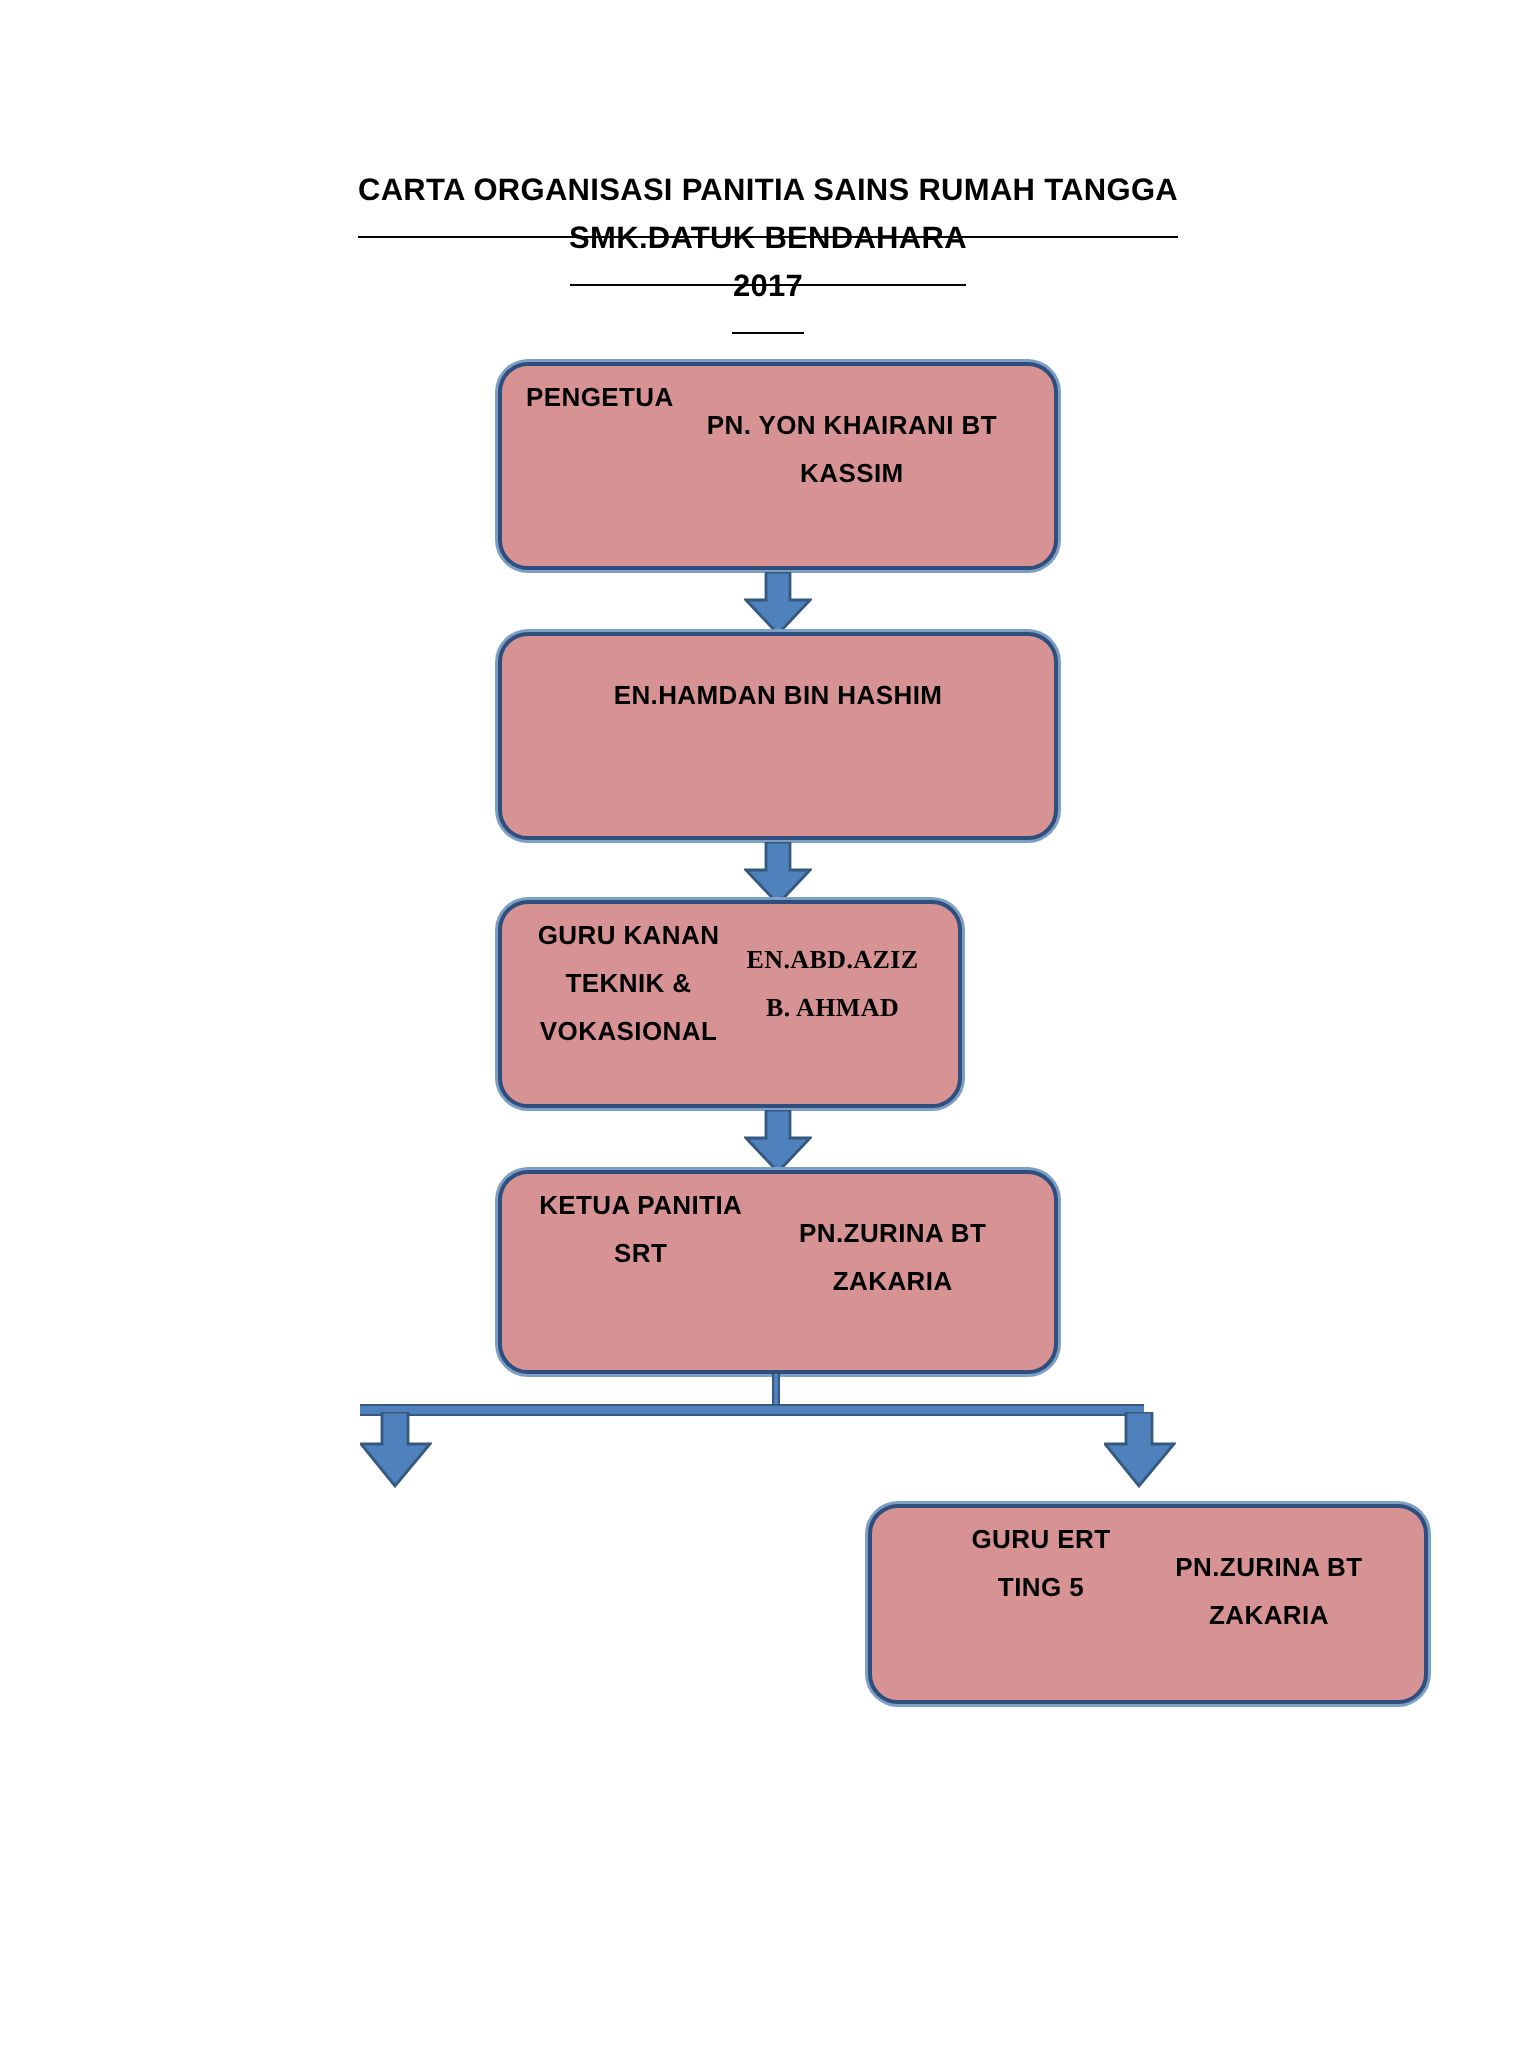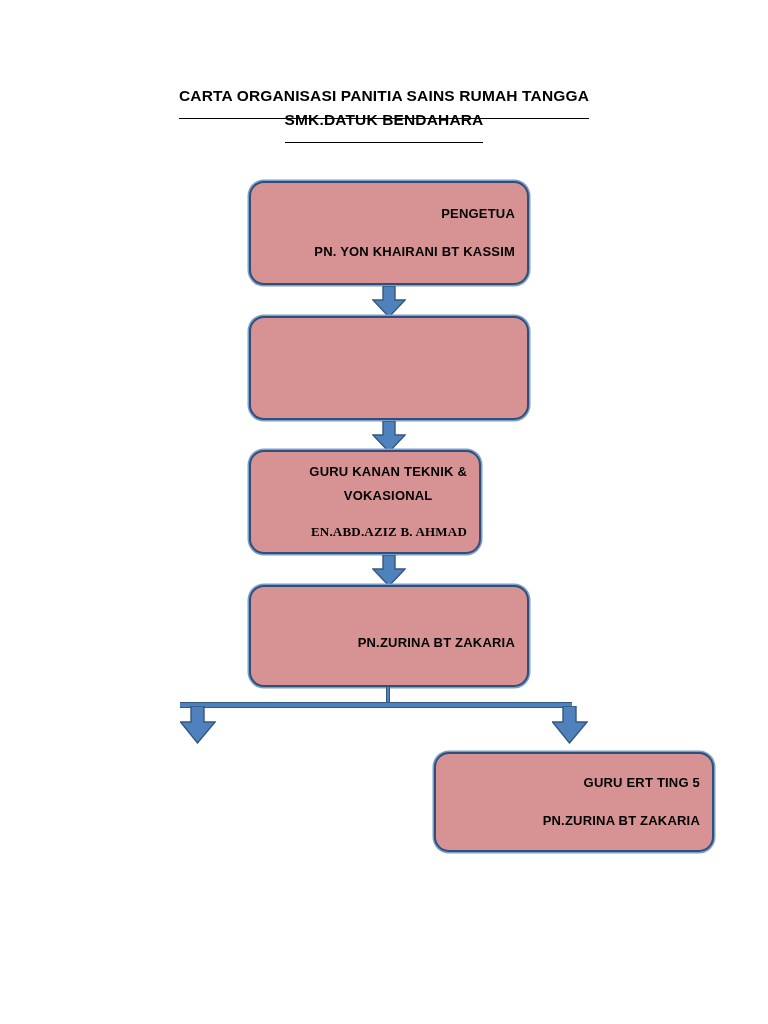--- a/index.html
+++ b/index.html
@@ -48,22 +48,21 @@
 
   
   .node {
     position: absolute;
     box-sizing: border-box;
     background: #d79393;
     border: 2px solid #2e4e7e;
     border-radius: 15px;
     box-shadow: 0 0 0 1.5px #7d9fc4;
     display: flex;
-    flex-direction: column;
-    align-items: flex-end;
+    align-items: flex-start;
     justify-content: center;
     text-align: center;
     padding: 4px 12px;
   }
   .node .role {
     font-size: 13px;
     font-weight: bold;
     line-height: 24px;
     letter-spacing: 0.2px;
     white-space: pre-line;
@@ -133,34 +132,36 @@
   #branch-arrow-right { left: 552px; }
 </style>
 </head>
 <body>
 
 <div class="chart">
 
   <div class="title-block">
     <div class="title-line"><span>CARTA ORGANISASI PANITIA SAINS RUMAH TANGGA</span></div>
     <div class="title-line"><span>SMK.DATUK BENDAHARA</span></div>
+    <div class="title-line"><span>2017</span></div>
   </div>
 
   <div class="node" id="node-pengetua">
     <div class="role">PENGETUA</div>
     <div class="person">PN. YON KHAIRANI BT KASSIM</div>
   </div>
 
   <div class="down-arrow" id="arrow-1">
     <svg viewBox="0 0 34 32" xmlns="http://www.w3.org/2000/svg">
       <polygon points="11,0 23,0 23,14 33,14 17,31 1,14 11,14" fill="#4f81bd" stroke="#35587f" stroke-width="1.4" stroke-linejoin="miter"></polygon>
     </svg>
   </div>
 
   <div class="node" id="node-gpk1">
+    <div class="person">EN.HAMDAN BIN HASHIM</div>
   </div>
 
   <div class="down-arrow" id="arrow-2">
     <svg viewBox="0 0 34 32" xmlns="http://www.w3.org/2000/svg">
       <polygon points="11,0 23,0 23,14 33,14 17,31 1,14 11,14" fill="#4f81bd" stroke="#35587f" stroke-width="1.4" stroke-linejoin="miter"></polygon>
     </svg>
   </div>
 
   <div class="node three-line" id="node-gkv">
     <div class="role">GURU KANAN TEKNIK &amp;
@@ -168,20 +169,21 @@
     <div class="person">EN.ABD.AZIZ B. AHMAD</div>
   </div>
 
   <div class="down-arrow" id="arrow-3">
     <svg viewBox="0 0 34 32" xmlns="http://www.w3.org/2000/svg">
       <polygon points="11,0 23,0 23,14 33,14 17,31 1,14 11,14" fill="#4f81bd" stroke="#35587f" stroke-width="1.4" stroke-linejoin="miter"></polygon>
     </svg>
   </div>
 
   <div class="node" id="node-ketua">
+    <div class="role">KETUA PANITIA SRT</div>
     <div class="person">PN.ZURINA BT ZAKARIA</div>
   </div>
 
   <div class="branch-stem"></div>
   <div class="branch-bar"></div>
 
   <div class="branch-arrow" id="branch-arrow-left">
     <svg viewBox="0 0 36 38" xmlns="http://www.w3.org/2000/svg">
       <polygon points="11,0 24,0 24,16 35,16 17.5,37 0.5,16 11,16" fill="#4f81bd" stroke="#35587f" stroke-width="1.4" stroke-linejoin="miter"></polygon>
     </svg>

